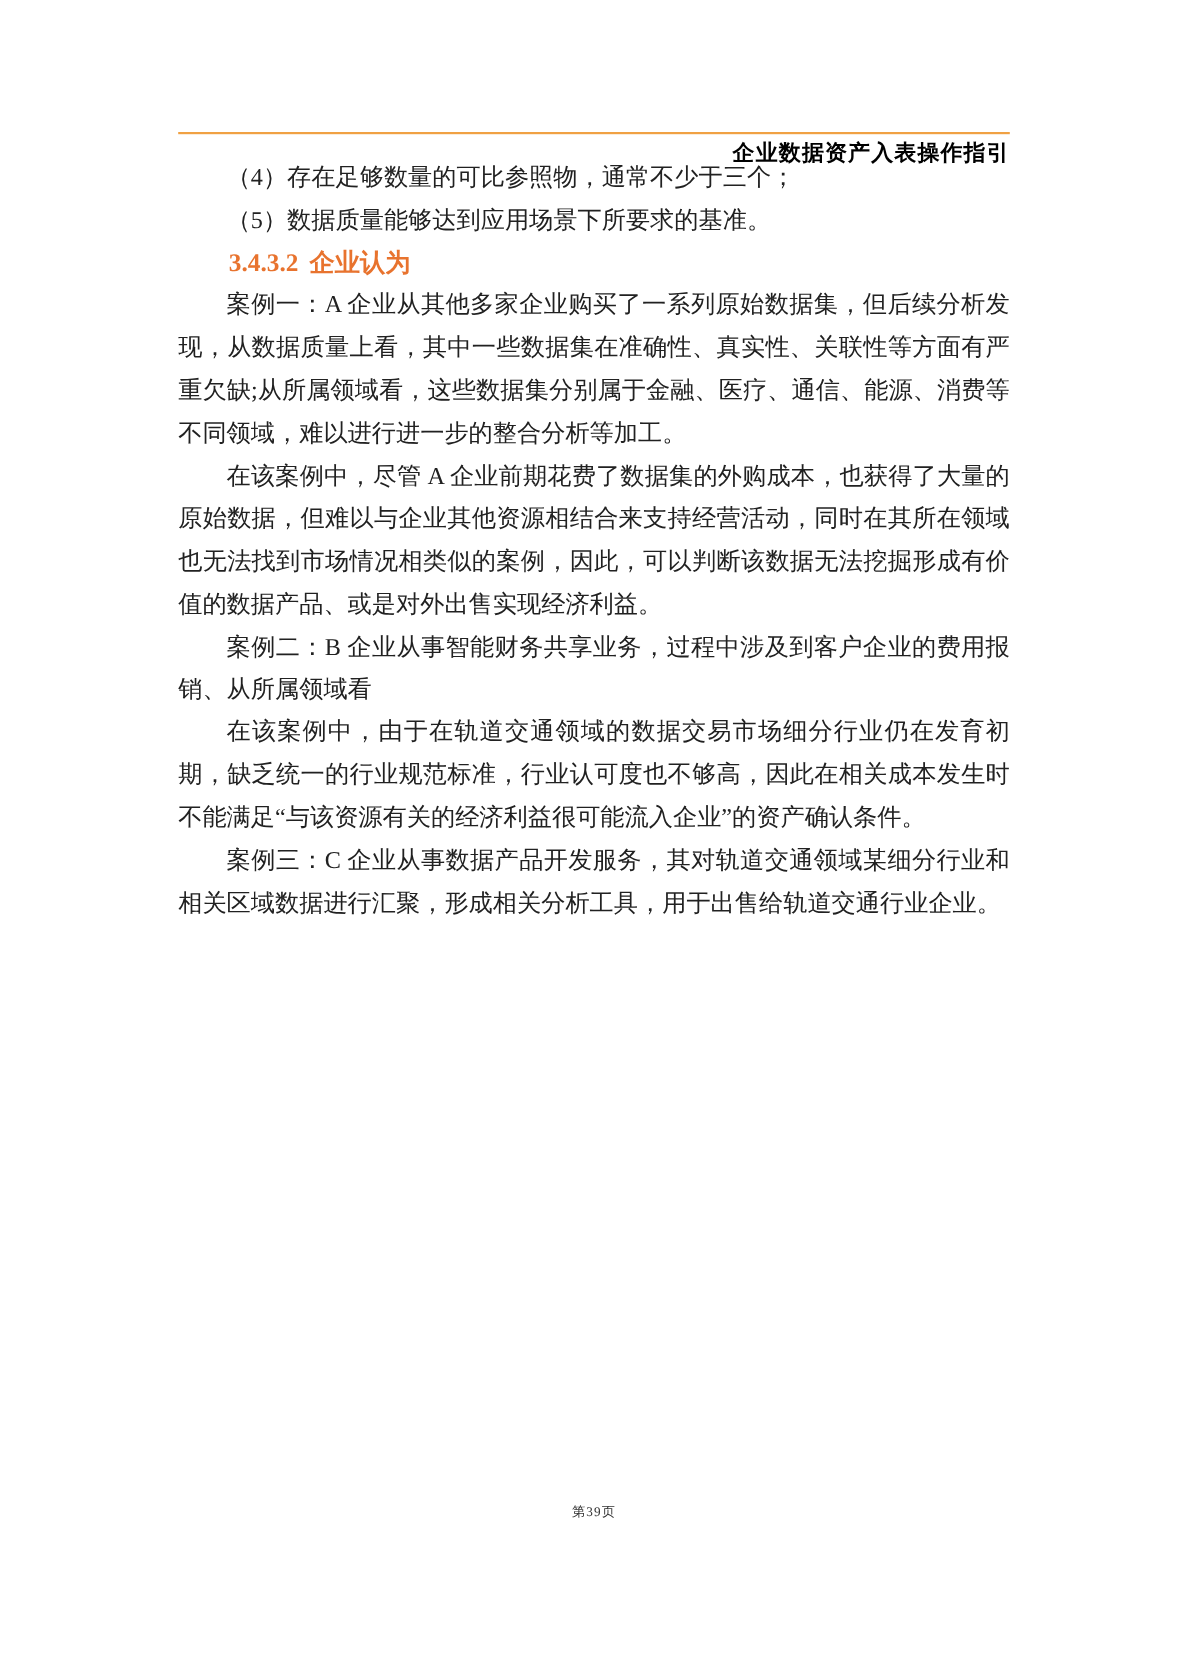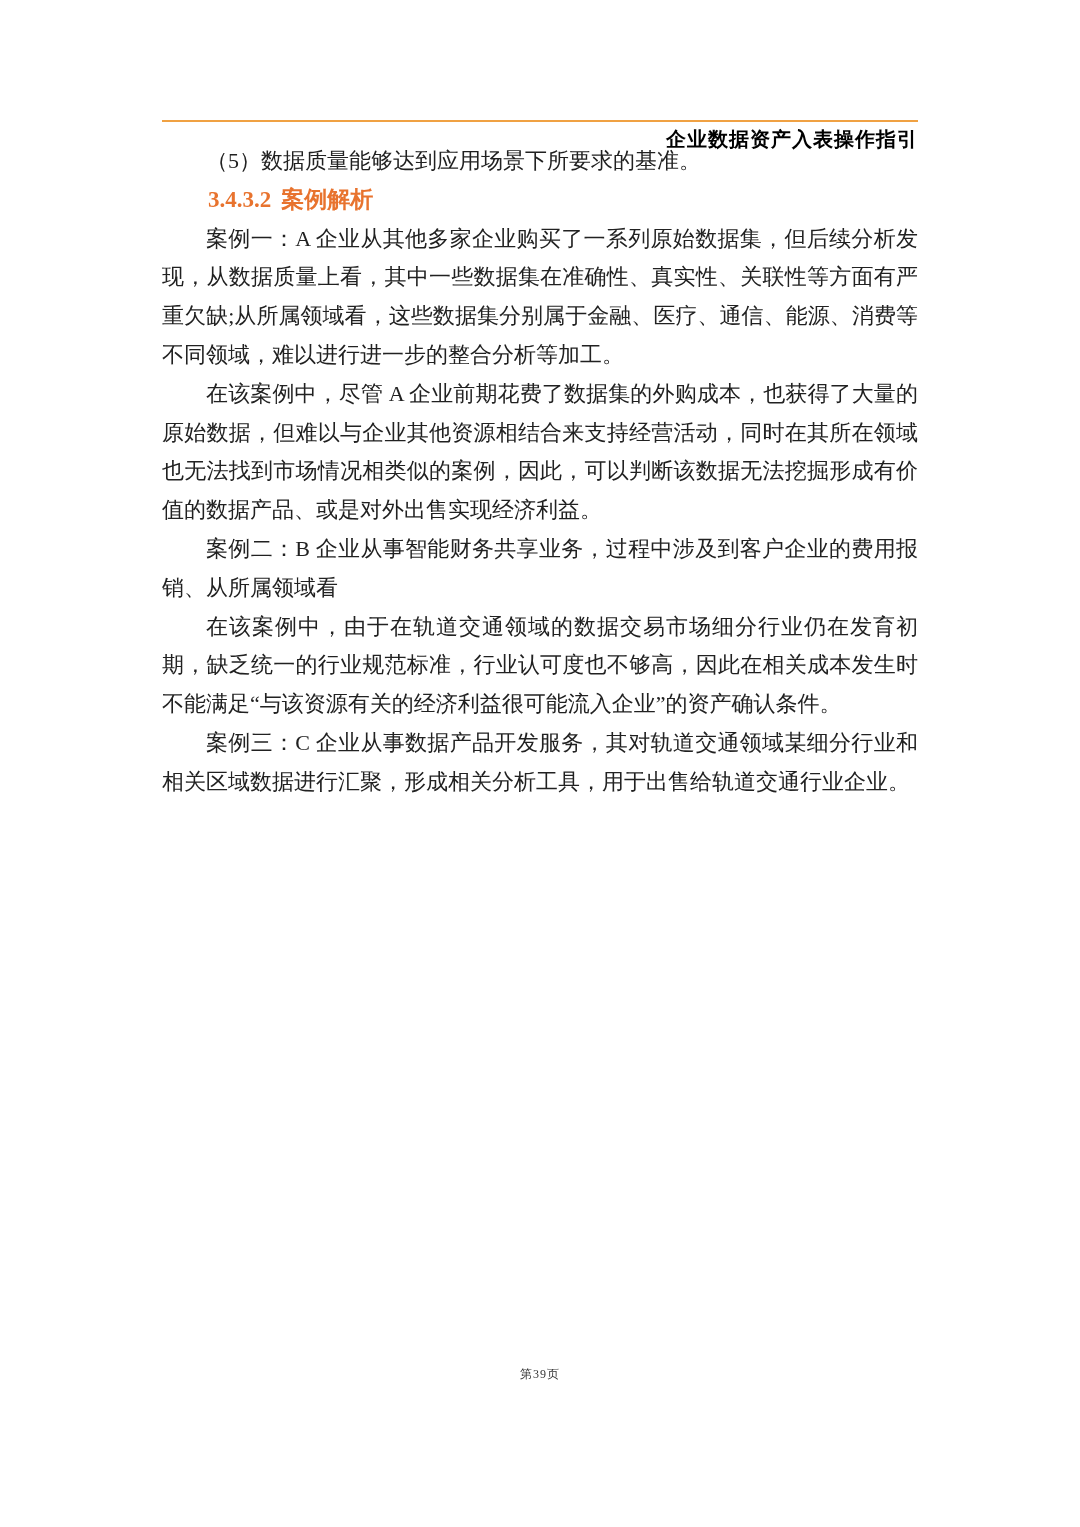--- a/index.html
+++ b/index.html
@@ -74,24 +74,25 @@
 <body>
 
 <div class="page">
 
   <div class="running-header">企业数据资产入表操作指引</div>
 
   <div class="header-rule"></div>
 
   <div class="content">
 
+    <p>（4）存在足够数量的可比参照物，通常不少于三个；</p>
 
     <p>（5）数据质量能够达到应用场景下所要求的基准。</p>
 
-    <p class="section-heading"><span class="sec-number">3.4.3.2</span><span class="sec-title">案例解析</span></p>
+    <p class="section-heading"><span class="sec-number">3.4.3.2</span><span class="sec-title">企业认为</span></p>
 
     <p>案例一：A 企业从其他多家企业购买了一系列原始数据集，但后续分析发现，从数据质量上看，其中一些数据集在准确性、真实性、关联性等方面有严重欠缺;从所属领域看，这些数据集分别属于金融、医疗、通信、能源、消费等不同领域，难以进行进一步的整合分析等加工。</p>
 
     <p>在该案例中，尽管 A 企业前期花费了数据集的外购成本，也获得了大量的原始数据，但难以与企业其他资源相结合来支持经营活动，同时在其所在领域也无法找到市场情况相类似的案例，因此，可以判断该数据无法挖掘形成有价值的数据产品、或是对外出售实现经济利益。</p>
 
     <p>案例二：B 企业从事智能财务共享业务，过程中涉及到客户企业的费用报销、从所属领域看</p>
 
 
     <p>在该案例中，由于在轨道交通领域的数据交易市场细分行业仍在发育初期，缺乏统一的行业规范标准，行业认可度也不够高，因此在相关成本发生时不能满足“与该资源有关的经济利益很可能流入企业”的资产确认条件。</p>
 

